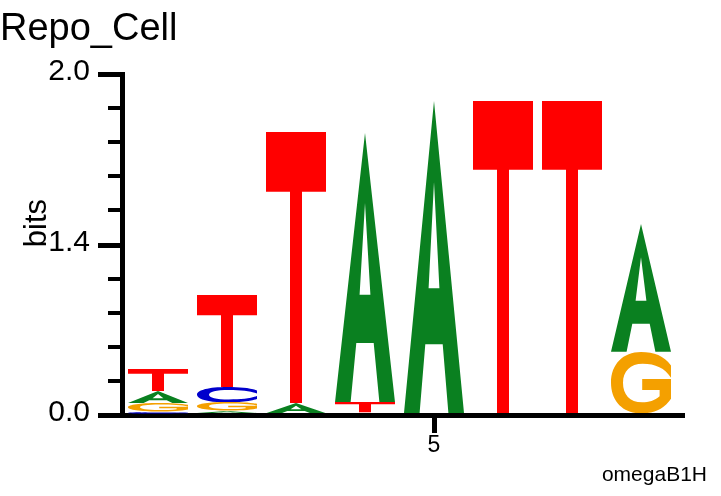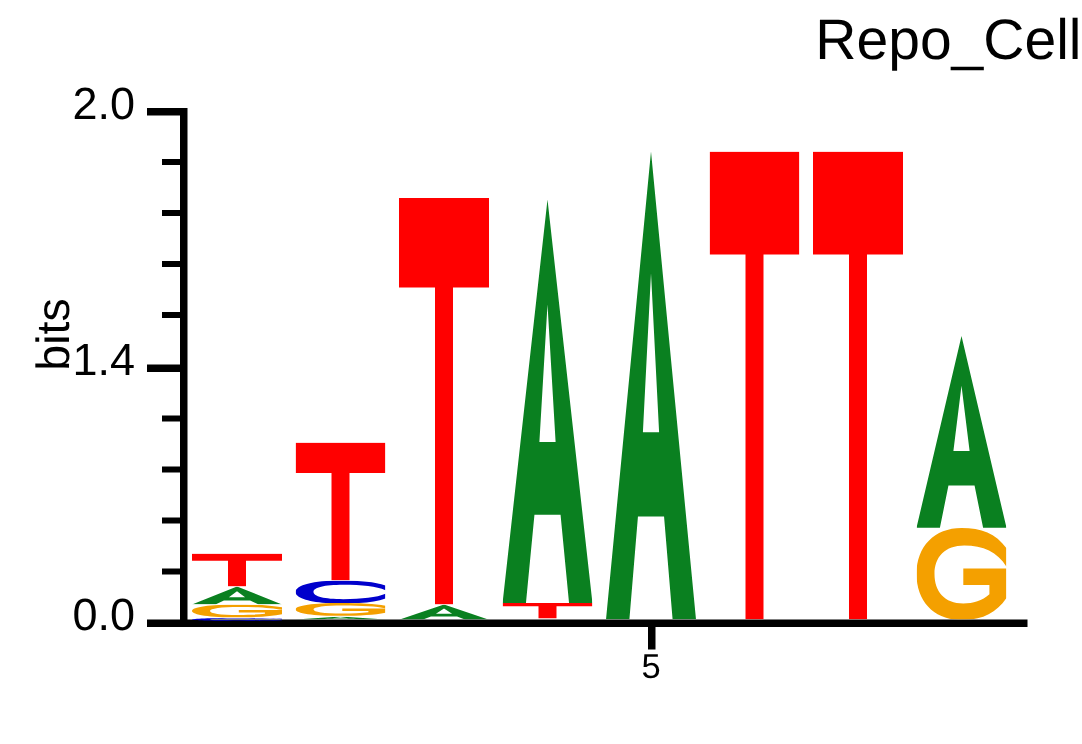--- a/index.html
+++ b/index.html
@@ -19,21 +19,21 @@
     position: absolute;
     left: 0; top: 0;
     width: 721px;
     height: 496px;
   }
   .title {
     position: absolute;
     left: 0;
     top: 6px;
     width: 721px;
-    text-align: right;
+    text-align: left;
     font-size: 38px;
     font-family: "Liberation Sans", sans-serif;
     letter-spacing: 0px;
     color: #000000;
   }
   .ylabel {
     position: absolute;
     left: -24px;
     top: 205px;
     width: 120px;
@@ -216,13 +216,14 @@
           <svg viewBox="0 0 100 100" preserveAspectRatio="none" fill="#f4a000">
             <path d="M100 22 C88 6 72 0 50 0 C20 0 0 20 0 50 C0 80 20 100 50 100 C72 100 88 93 100 76 L100 44 L52 44 L52 62 L81 62 L81 72 C73 79 63 82 52 82 C31 82 20 69 20 50 C20 31 32 19 53 19 C74 19 90 26 100 42 Z"></path>
           </svg>
         </div>
       </div>
     </div>
   <div id="x-tick-labels">
       <div class="xtick-label" style="left: 409px; top: 431px; width: 50px;">5</div>
     </div>
 
+  <div class="corner-label">omegaB1H</div>
 </div>
 
 </body></html>

